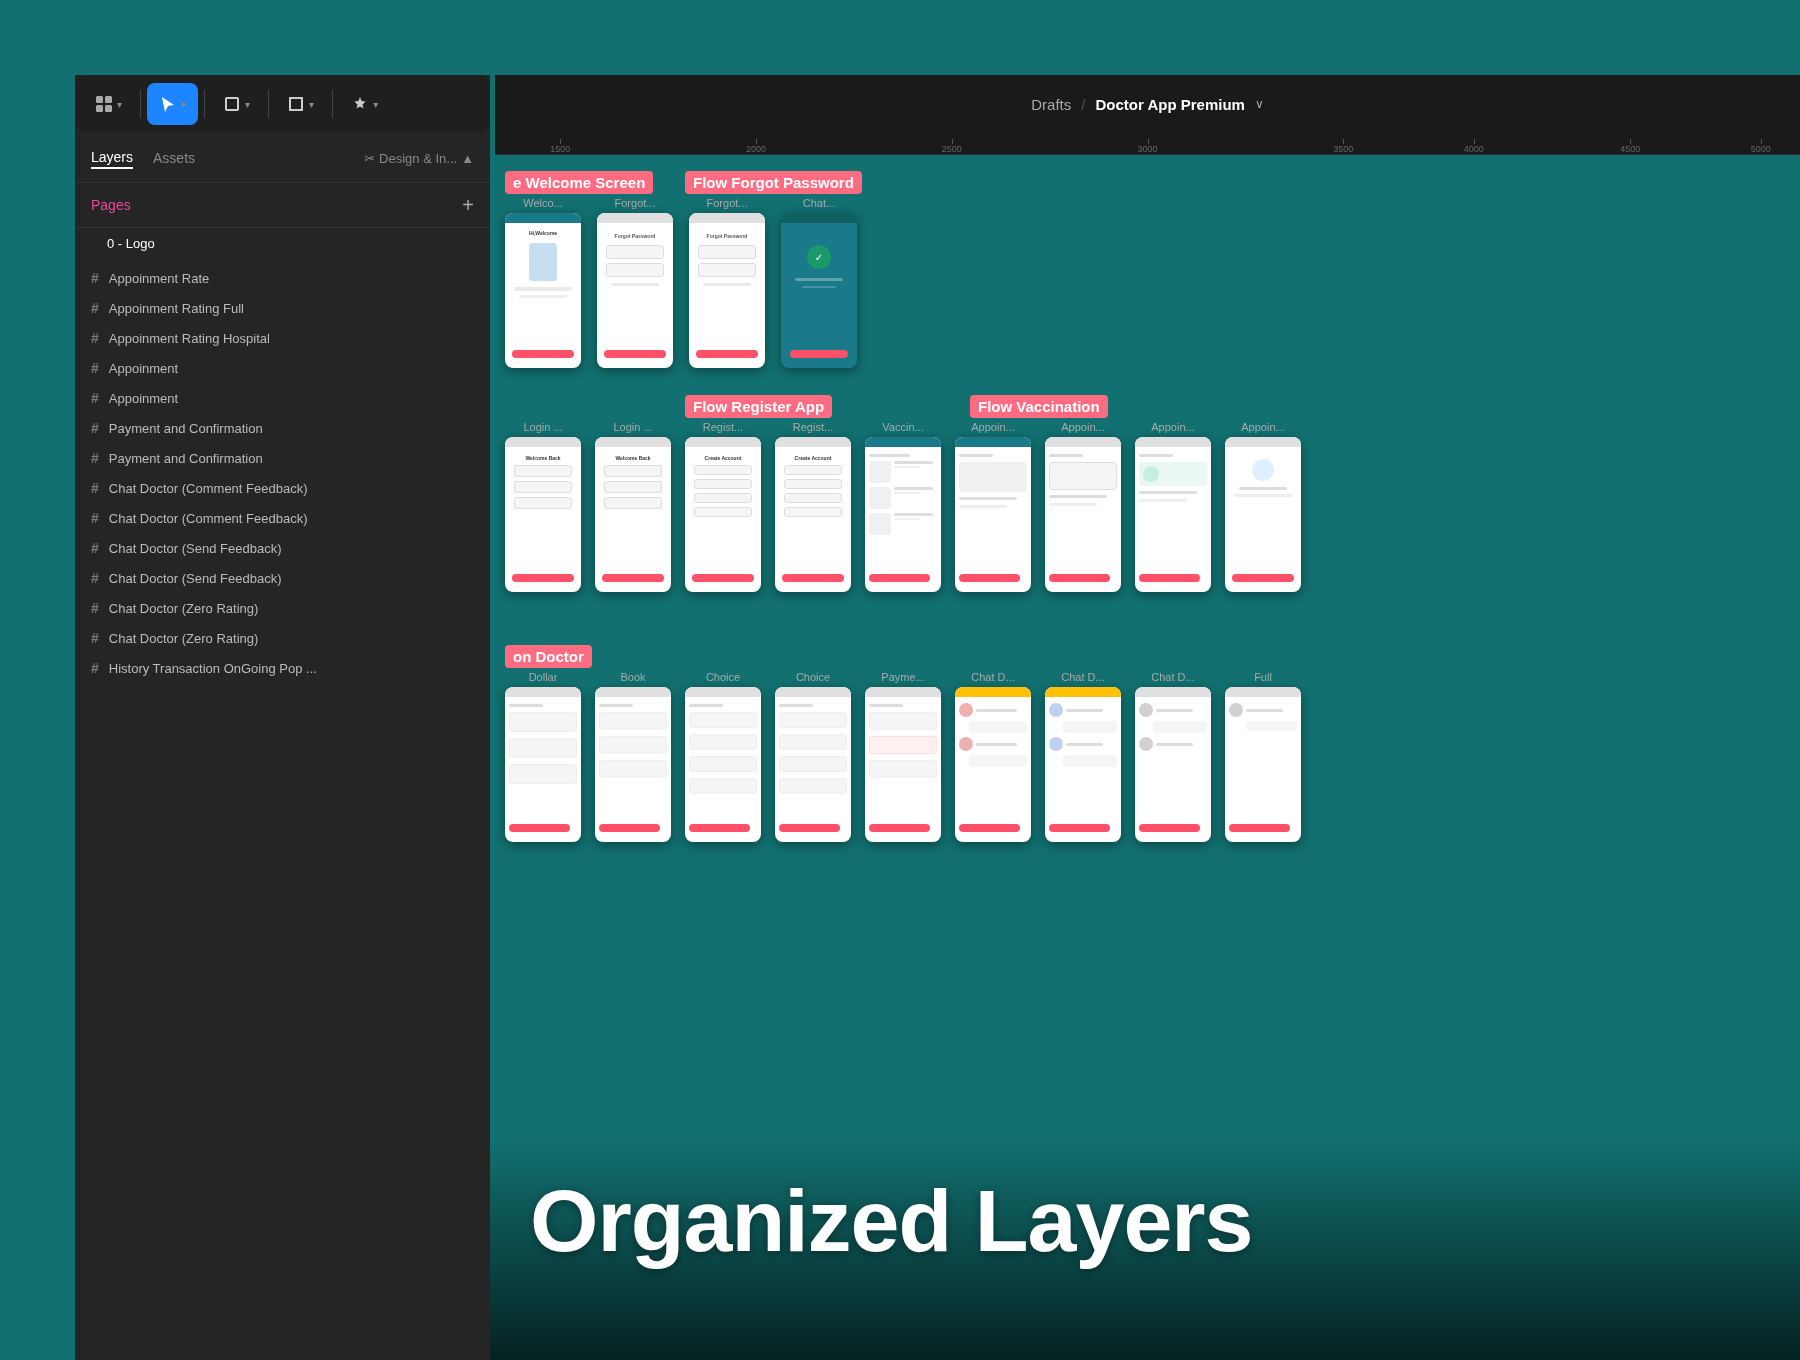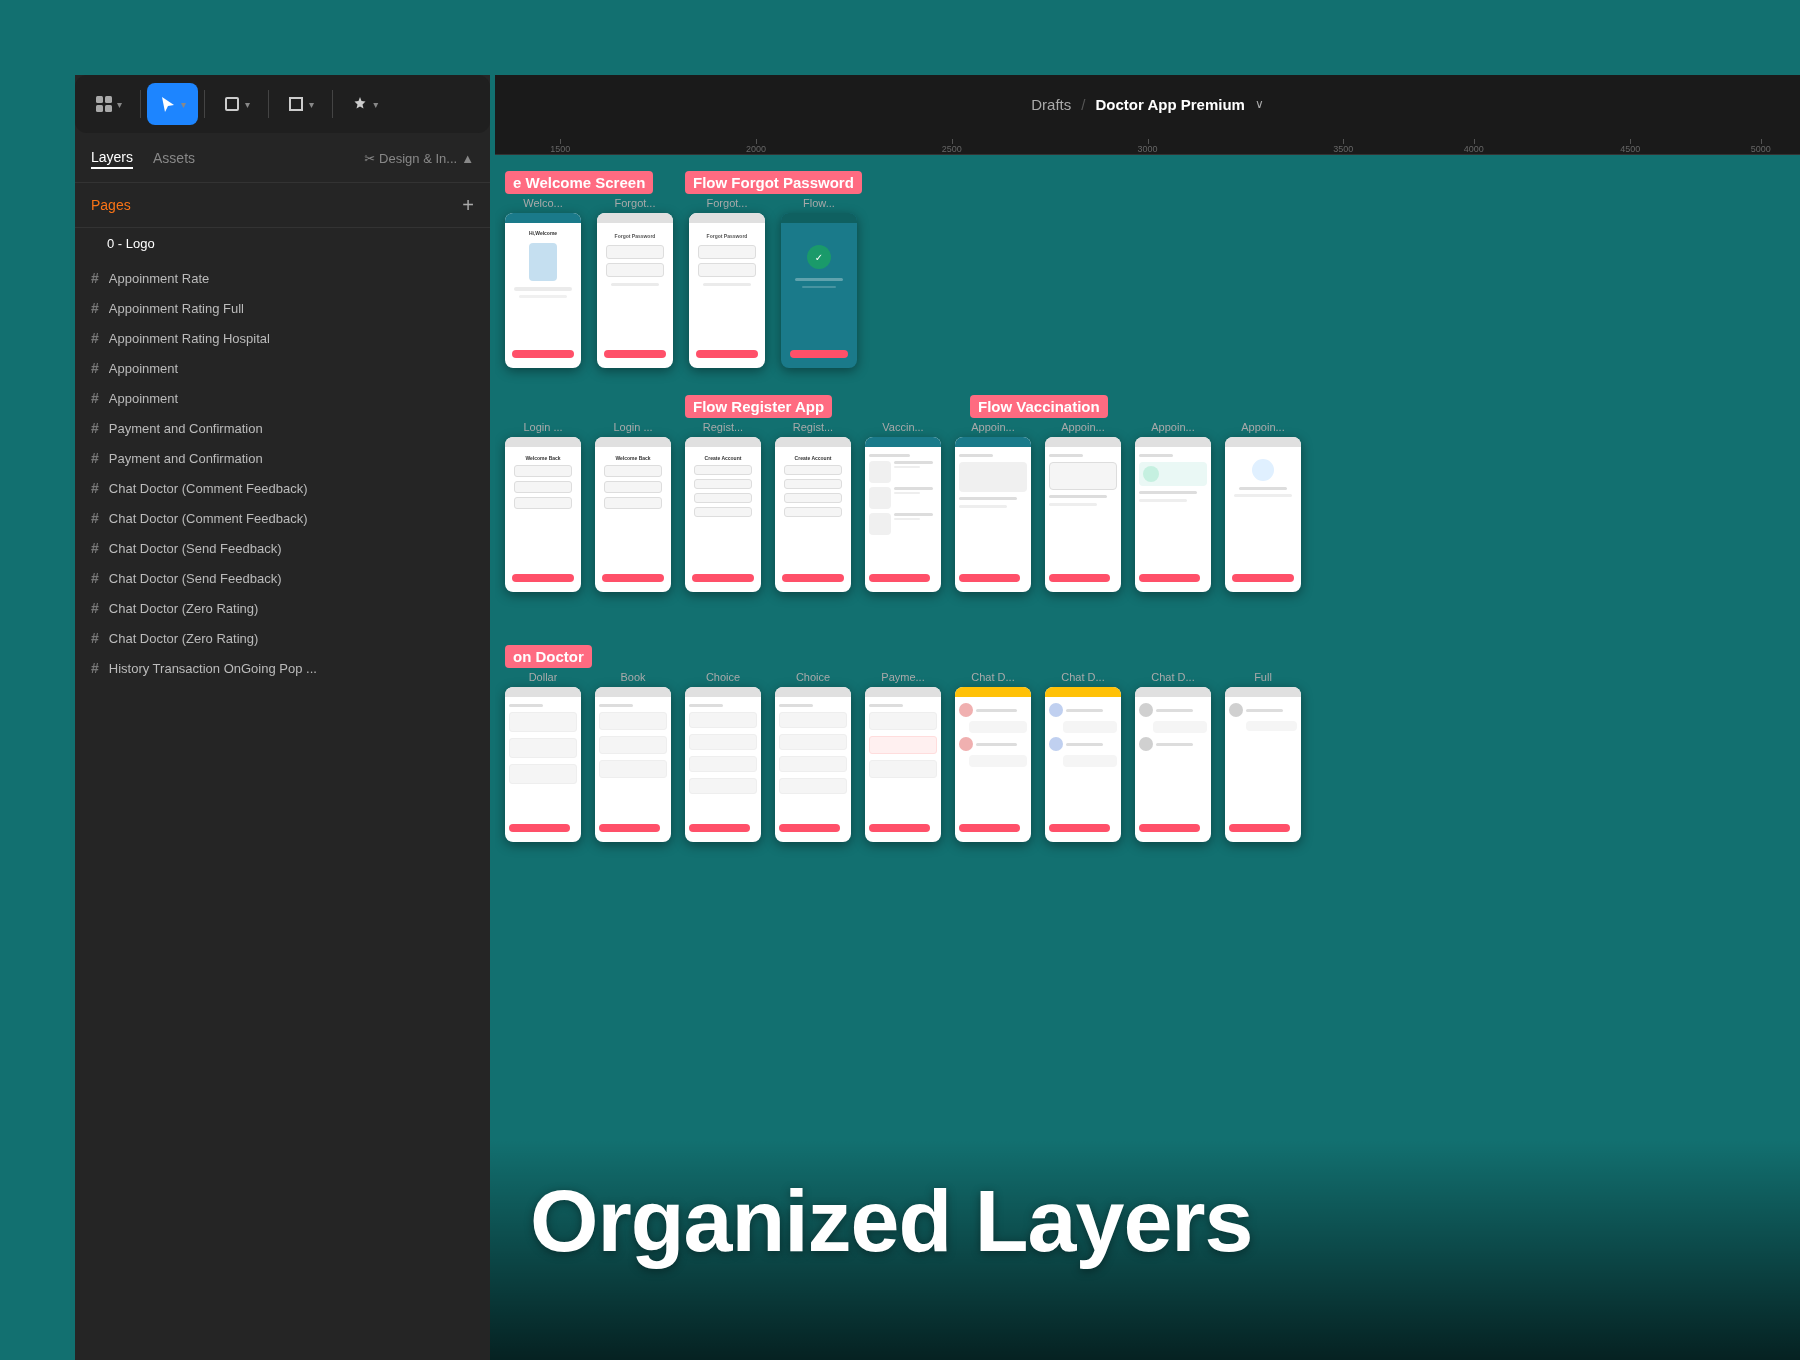--- a/index.html
+++ b/index.html
@@ -178,21 +178,21 @@
 
     .pages-header {
       display: flex;
       align-items: center;
       justify-content: space-between;
       padding: 12px 16px;
       border-bottom: 1px solid #333;
     }
     .pages-title {
       font-size: 14px;
-      color: #f97316;
+      color: #ec4899;
       font-weight: 500;
     }
     .pages-add {
       color: #aaa;
       font-size: 20px;
       cursor: pointer;
       line-height: 1;
     }
 
     .page-item {
@@ -383,21 +383,21 @@
           <div style="font-size:5px;color:#555;font-weight:bold;margin:6px 0 4px;">Forgot Password</div>
           <div style="width:85%;height:14px;background:#f5f5f5;border:1px solid #ddd;border-radius:3px;margin:2px 0;"></div>
           <div style="width:85%;height:14px;background:#f5f5f5;border:1px solid #ddd;border-radius:3px;margin:2px 0;"></div>
           <div style="width:70%;height:3px;background:#ebebeb;border-radius:2px;margin:4px 0;"></div>
           <div style="width:90%;height:8px;background:#ff5069;border-radius:4px;margin-top:auto;margin-bottom:4px;"></div>
         </div>
       </div>
     </div>
 
     <div class="frame-group">
-      <div class="frame-label-top">Flow...</div>
+      <div class="frame-label-top">Chat...</div>
       <div class="mf" style="background:#1a7a8a;">
         <div style="height:10px;background:#0f6060;"></div>
         <div style="padding:4px;display:flex;flex-direction:column;align-items:center;height:143px;">
           <div style="width:24px;height:24px;background:#1a9a6a;border-radius:50%;display:flex;align-items:center;justify-content:center;color:white;font-size:10px;margin:18px auto 6px;">✓</div>
           <div style="width:70%;height:3px;background:rgba(255,255,255,0.3);border-radius:2px;margin:3px 0;"></div>
           <div style="width:50%;height:2px;background:rgba(255,255,255,0.2);border-radius:2px;margin:2px 0;"></div>
           <div style="width:85%;height:8px;background:#ff5069;border-radius:4px;margin-top:auto;margin-bottom:4px;"></div>
         </div>
       </div>
     </div>

